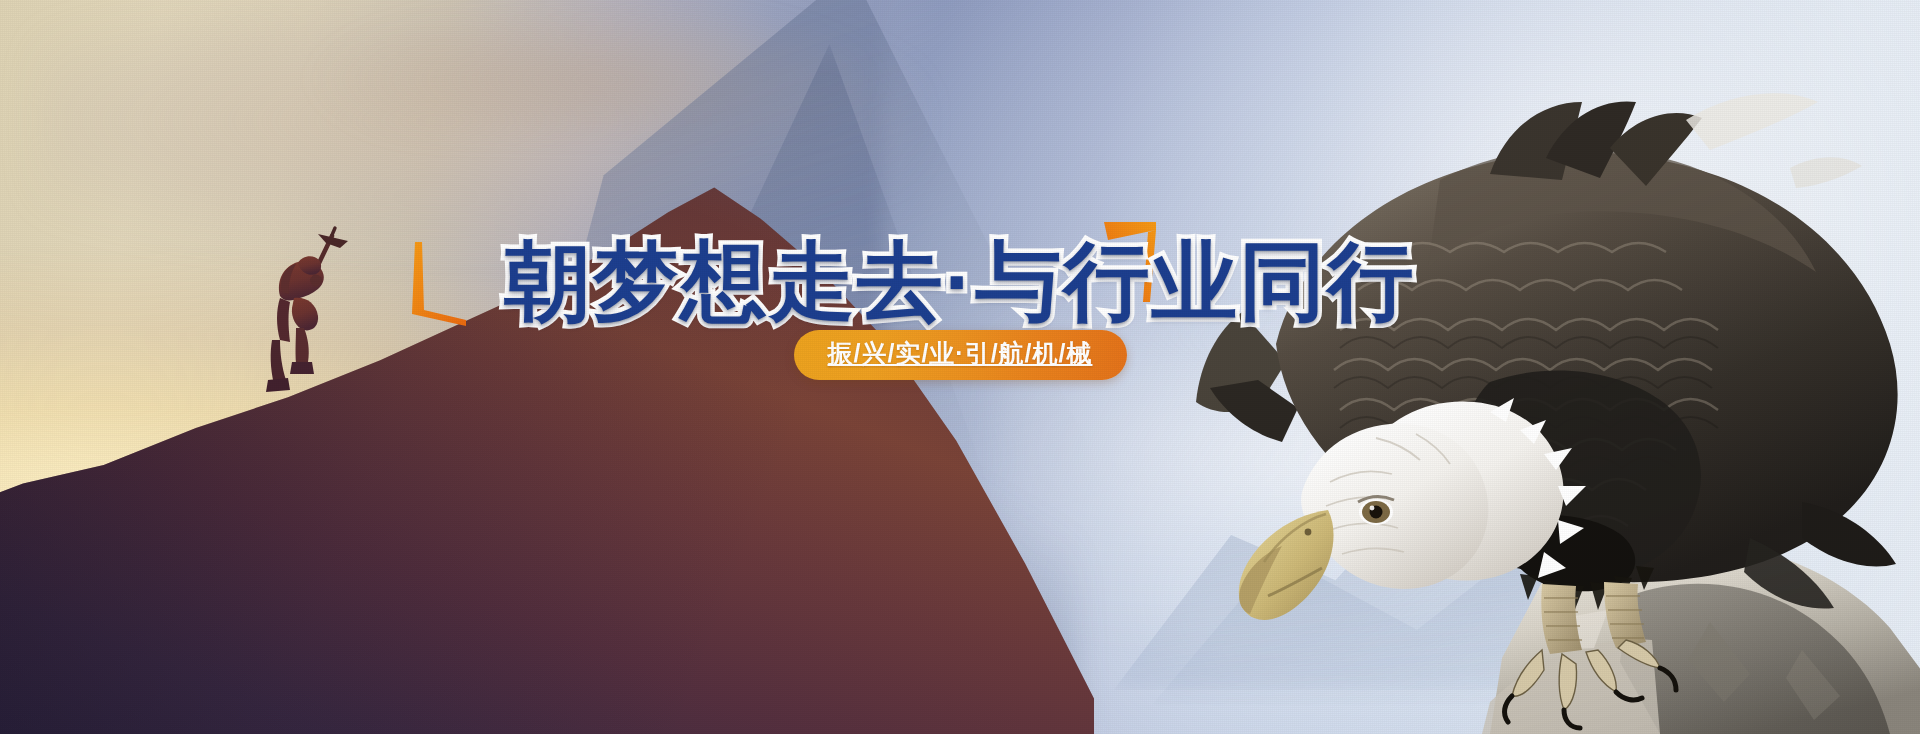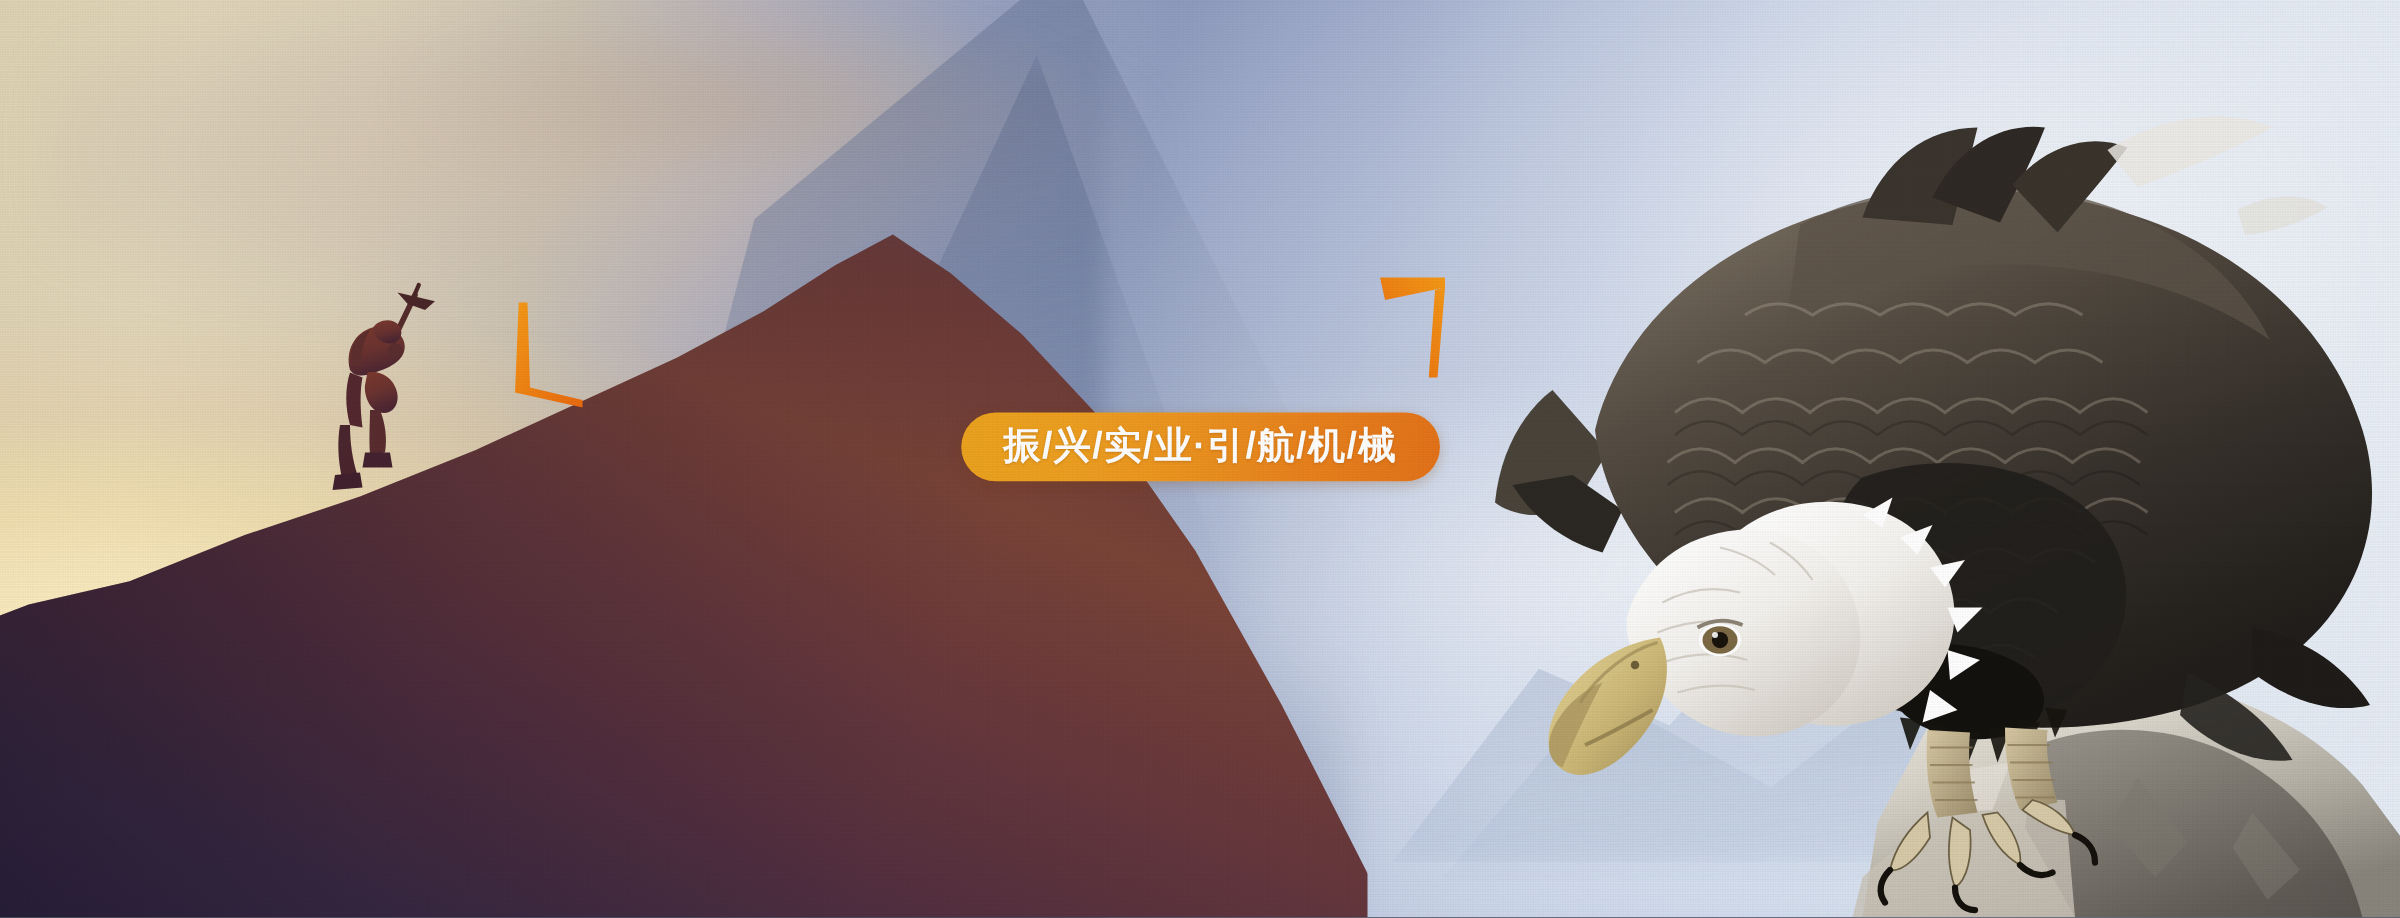--- a/index.html
+++ b/index.html
@@ -173,27 +173,28 @@
   .badge-row{
     position:absolute;left:0;top:330px;width:1920px;
     display:flex;justify-content:center;
   }
   .badge{
     display:inline-block;
     padding:9px 34px 11px;
     border-radius:28px;
     background:linear-gradient(96deg,#eda31f 0%,#eea021 24%,#ec9320 48%,#e9821d 72%,#e4731a 100%);
     color:#ffffff;
-    font-size:30px;
+    font-size:25px;
     font-weight:bold;
     letter-spacing:1px;
     line-height:1.18;
     white-space:nowrap;
     box-shadow:0 3px 10px rgba(120,60,10,.26);
     text-shadow:0 1px 2px rgba(130,70,12,.30);
+    text-decoration:underline;
   }
 
   
   .grain{
     position:absolute;inset:0;pointer-events:none;opacity:.05;
     background-image:
       repeating-linear-gradient(0deg,rgba(0,0,0,.5) 0 1px,rgba(255,255,255,0) 1px 2px),
       repeating-linear-gradient(90deg,rgba(0,0,0,.4) 0 1px,rgba(255,255,255,0) 1px 2px);
   }
 </style>
@@ -460,19 +461,20 @@
         <path d="M374 648 C374 658, 380 666, 390 666"></path>
         <path d="M426 630 C434 638, 444 640, 452 636"></path>
         <path d="M470 606 C480 610, 486 618, 486 628"></path>
       </g>
 
       <path d="M612 440 C652 448, 686 470, 706 502 C676 510, 640 498, 612 476 Z" fill="#1f1c19"></path>
       <path d="M560 476 C596 492, 626 516, 644 546 C612 550, 578 534, 554 510 Z" fill="#262320" opacity=".9"></path>
     </svg>
   </div>
 
+  <div class="headline">朝梦想走去·与行业同行</div>
 
   <div class="badge-row">
     <div class="badge">振/兴/实/业·引/航/机/械</div>
   </div>
 
   <div class="grain"></div>
 </div>
 
 </body></html>

